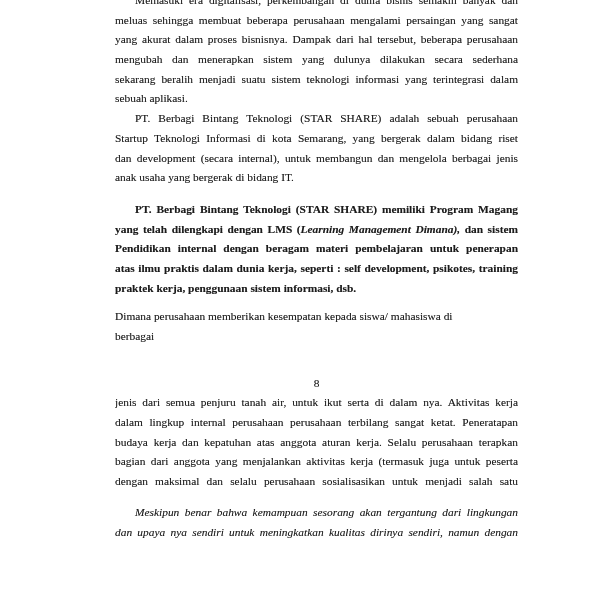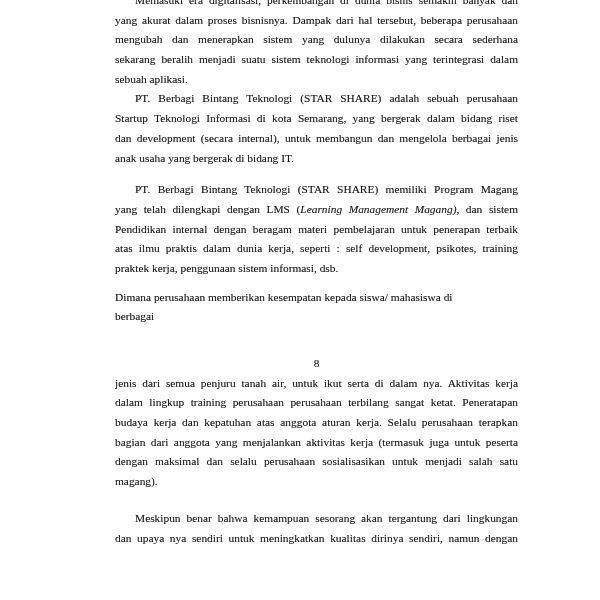--- a/index.html
+++ b/index.html
@@ -26,73 +26,73 @@
     height: 19.7px;
     max-height: 19.7px;
     overflow: hidden;
     text-align: justify;
     text-align-last: justify;
     white-space: normal;
   }
   .ln.end { text-align-last: left; }
   .ln.left { text-align: left; text-align-last: left; }
   .ln.ind { padding-left: 20px; }
-  .p-gap-sm  { margin-top: 12px; }
+  .p-gap-sm  { margin-top: 12px; font-weight: bold; }
   .p-gap-xs  { margin-top: 9px; }
   .p-gap-num { margin-top: 27px; }
-  .p-gap-md  { margin-top: 17px; }
+  .p-gap-md  { margin-top: 11px; font-style: italic; }
   .pagenum {
     height: 19.7px;
     text-align: center;
     text-align-last: center;
   }
   .it { font-style: italic; }
 </style>
 </head>
 <body>
 
 <div class="doc">
 
   <div class="para">
     <div class="ln ind">Memasuki era digitalisasi, perkembangan di dunia bisnis semakin banyak dan</div>
+    <div class="ln">meluas sehingga membuat beberapa perusahaan mengalami persaingan yang sangat</div>
     <div class="ln">yang akurat dalam proses bisnisnya. Dampak dari hal tersebut, beberapa perusahaan</div>
     <div class="ln">mengubah dan menerapkan sistem yang dulunya dilakukan secara sederhana</div>
     <div class="ln">sekarang beralih menjadi suatu sistem teknologi informasi yang terintegrasi dalam</div>
     <div class="ln end">sebuah aplikasi.</div>
   </div>
 
   <div class="para">
     <div class="ln ind">PT. Berbagi Bintang Teknologi (STAR SHARE) adalah sebuah perusahaan</div>
     <div class="ln">Startup Teknologi Informasi di kota Semarang, yang bergerak dalam bidang riset</div>
     <div class="ln">dan development (secara internal), untuk membangun dan mengelola berbagai jenis</div>
     <div class="ln end">anak usaha yang bergerak di bidang IT.</div>
   </div>
 
   <div class="para p-gap-sm">
     <div class="ln ind">PT. Berbagi Bintang Teknologi (STAR SHARE) memiliki Program Magang</div>
-    <div class="ln"><span>yang telah dilengkapi dengan LMS (</span><span class="it">Learning Management Magang),</span><span> dan sistem</span></div>
+    <div class="ln"><span>yang telah dilengkapi dengan LMS (</span><span class="it">Learning Management Dimana),</span><span> dan sistem</span></div>
     <div class="ln">Pendidikan internal dengan beragam materi pembelajaran untuk penerapan terbaik</div>
     <div class="ln">atas ilmu praktis dalam dunia kerja, seperti : self development, psikotes, training</div>
     <div class="ln end">praktek kerja, penggunaan sistem informasi, dsb.</div>
   </div>
 
   <div class="para p-gap-xs">
     <div class="ln left">Dimana perusahaan memberikan kesempatan kepada siswa/ mahasiswa di</div>
     <div class="ln left">berbagai</div>
   </div>
 
   <div class="pagenum p-gap-num">8</div>
 
   <div class="para">
     <div class="ln">jenis dari semua penjuru tanah air, untuk ikut serta di dalam nya. Aktivitas kerja</div>
-    <div class="ln">dalam lingkup training perusahaan perusahaan terbilang sangat ketat. Peneratapan</div>
+    <div class="ln">dalam lingkup internal perusahaan perusahaan terbilang sangat ketat. Peneratapan</div>
     <div class="ln">budaya kerja dan kepatuhan atas anggota aturan kerja. Selalu perusahaan terapkan</div>
     <div class="ln">bagian dari anggota yang menjalankan aktivitas kerja (termasuk juga untuk peserta</div>
     <div class="ln">dengan maksimal dan selalu perusahaan sosialisasikan untuk menjadi salah satu</div>
-    <div class="ln end">magang).</div>
   </div>
 
   <div class="para p-gap-md">
     <div class="ln ind">Meskipun benar bahwa kemampuan sesorang akan tergantung dari lingkungan</div>
     <div class="ln">dan upaya nya sendiri untuk meningkatkan kualitas dirinya sendiri, namun dengan</div>
   </div>
 
 </div>
 
 </body></html>

